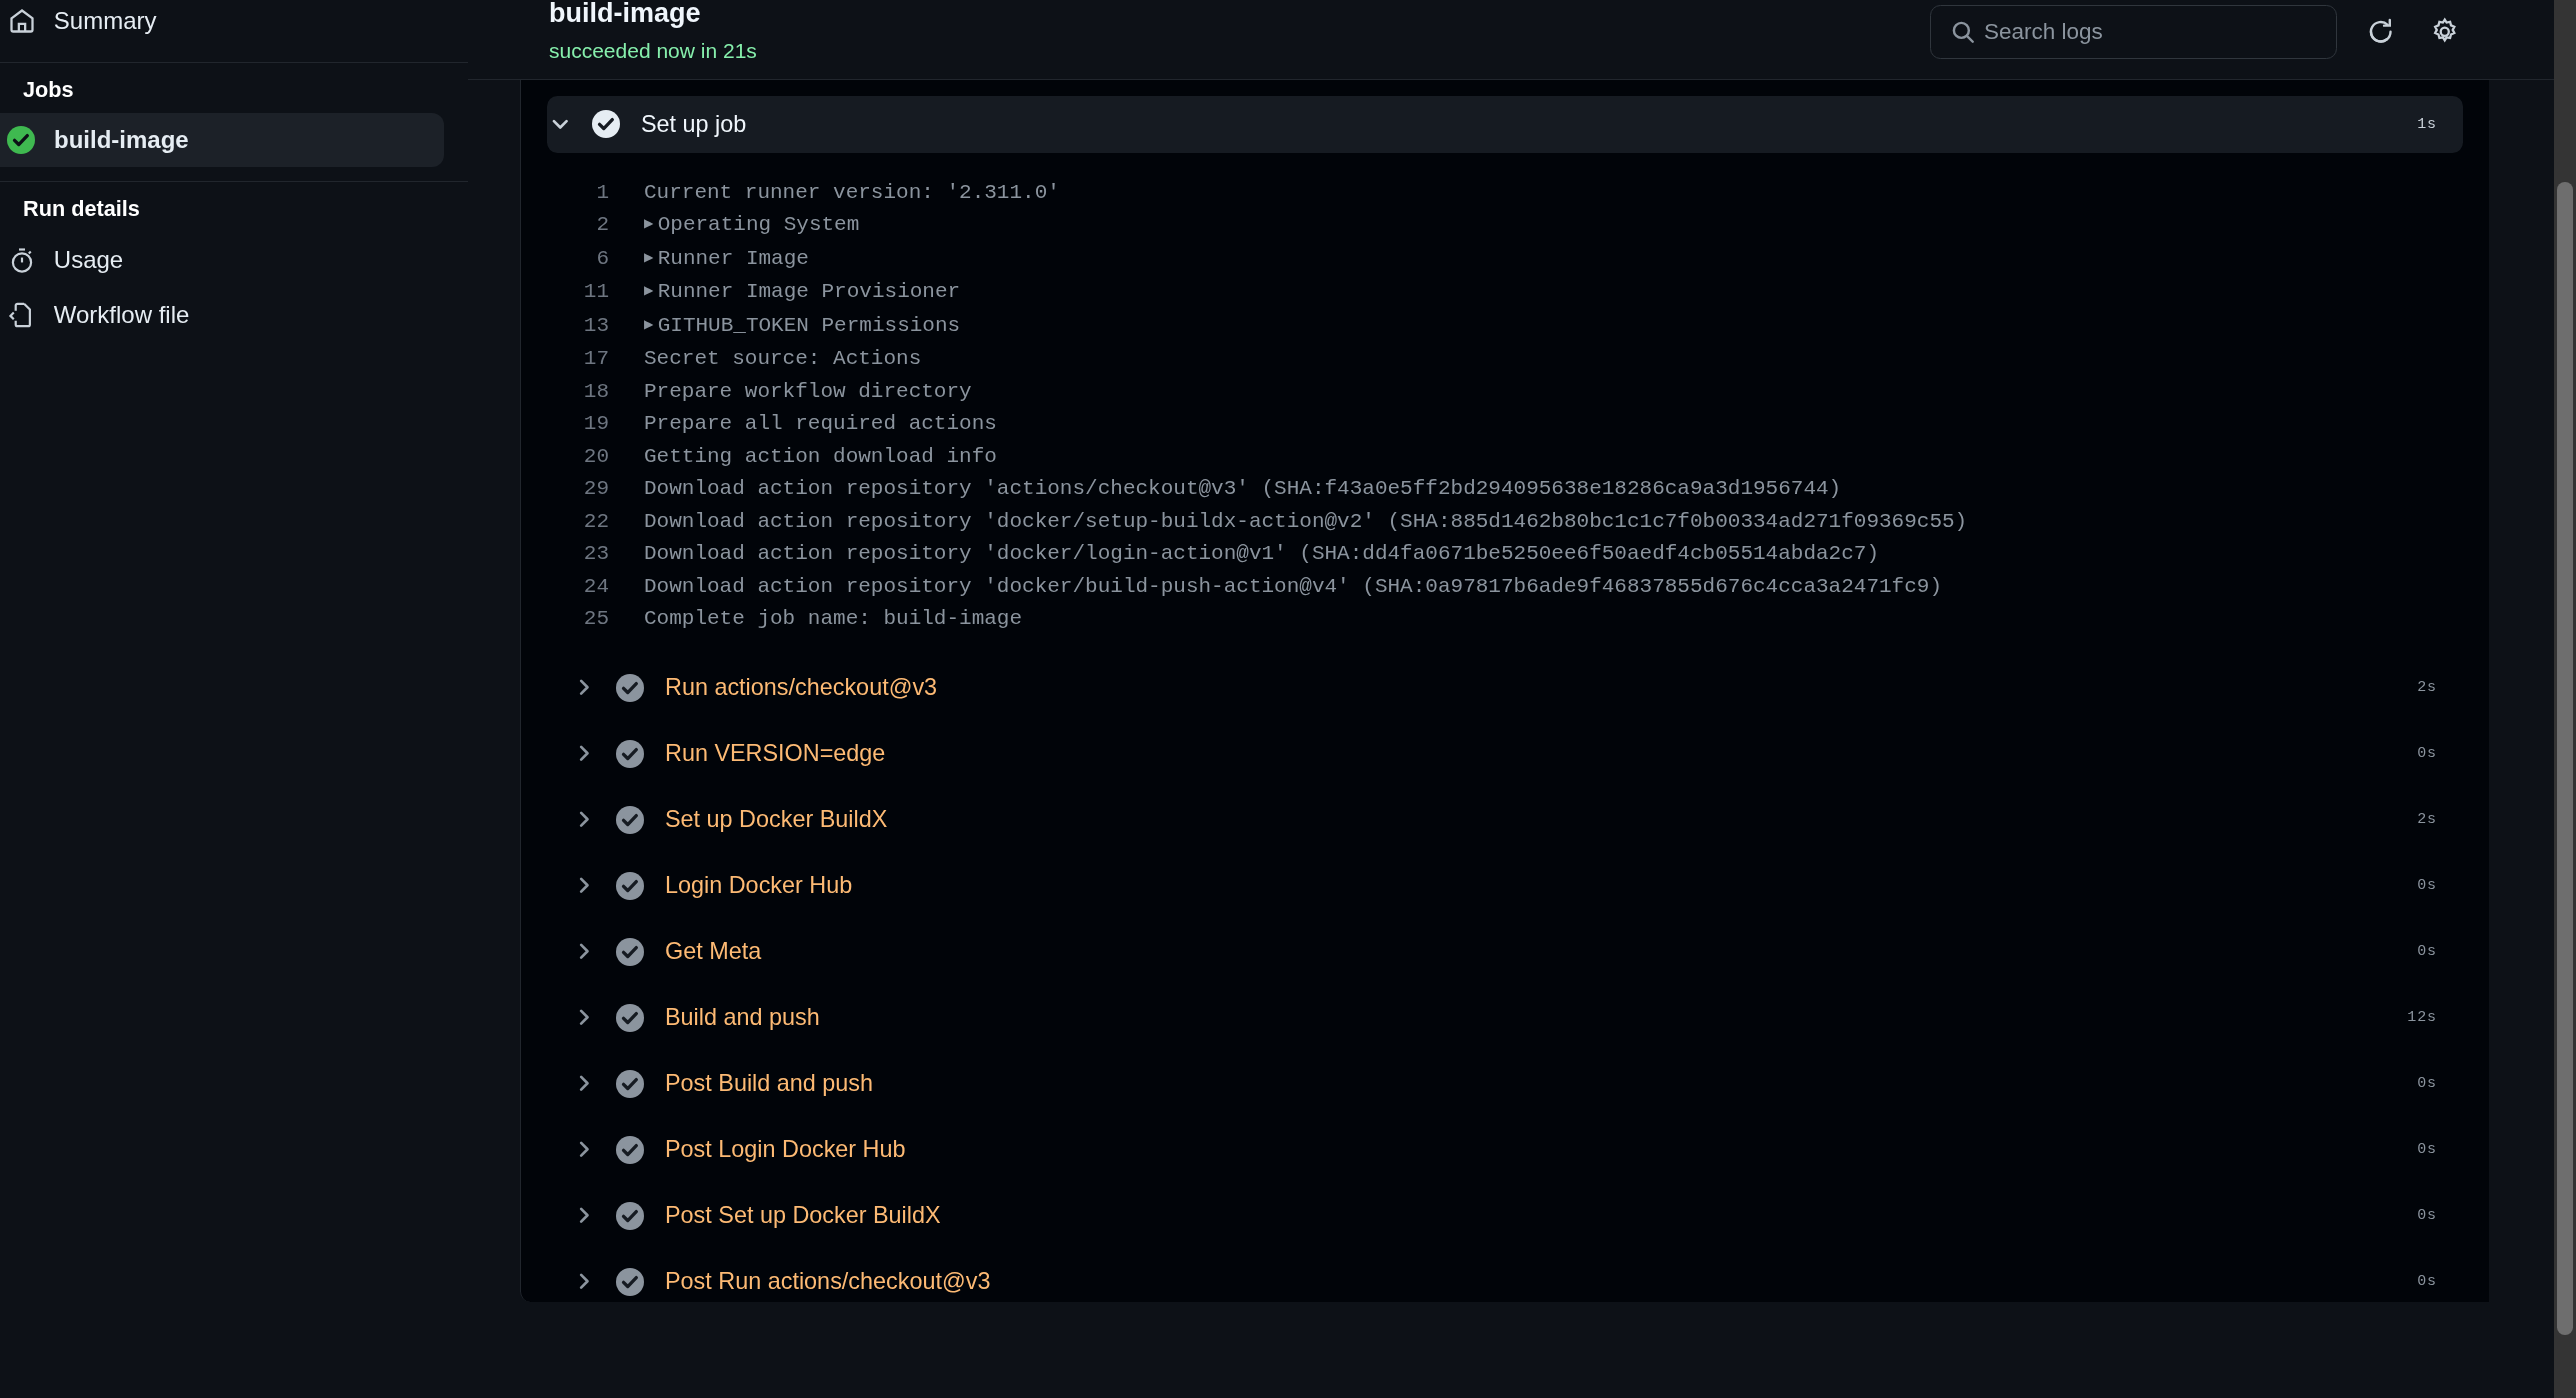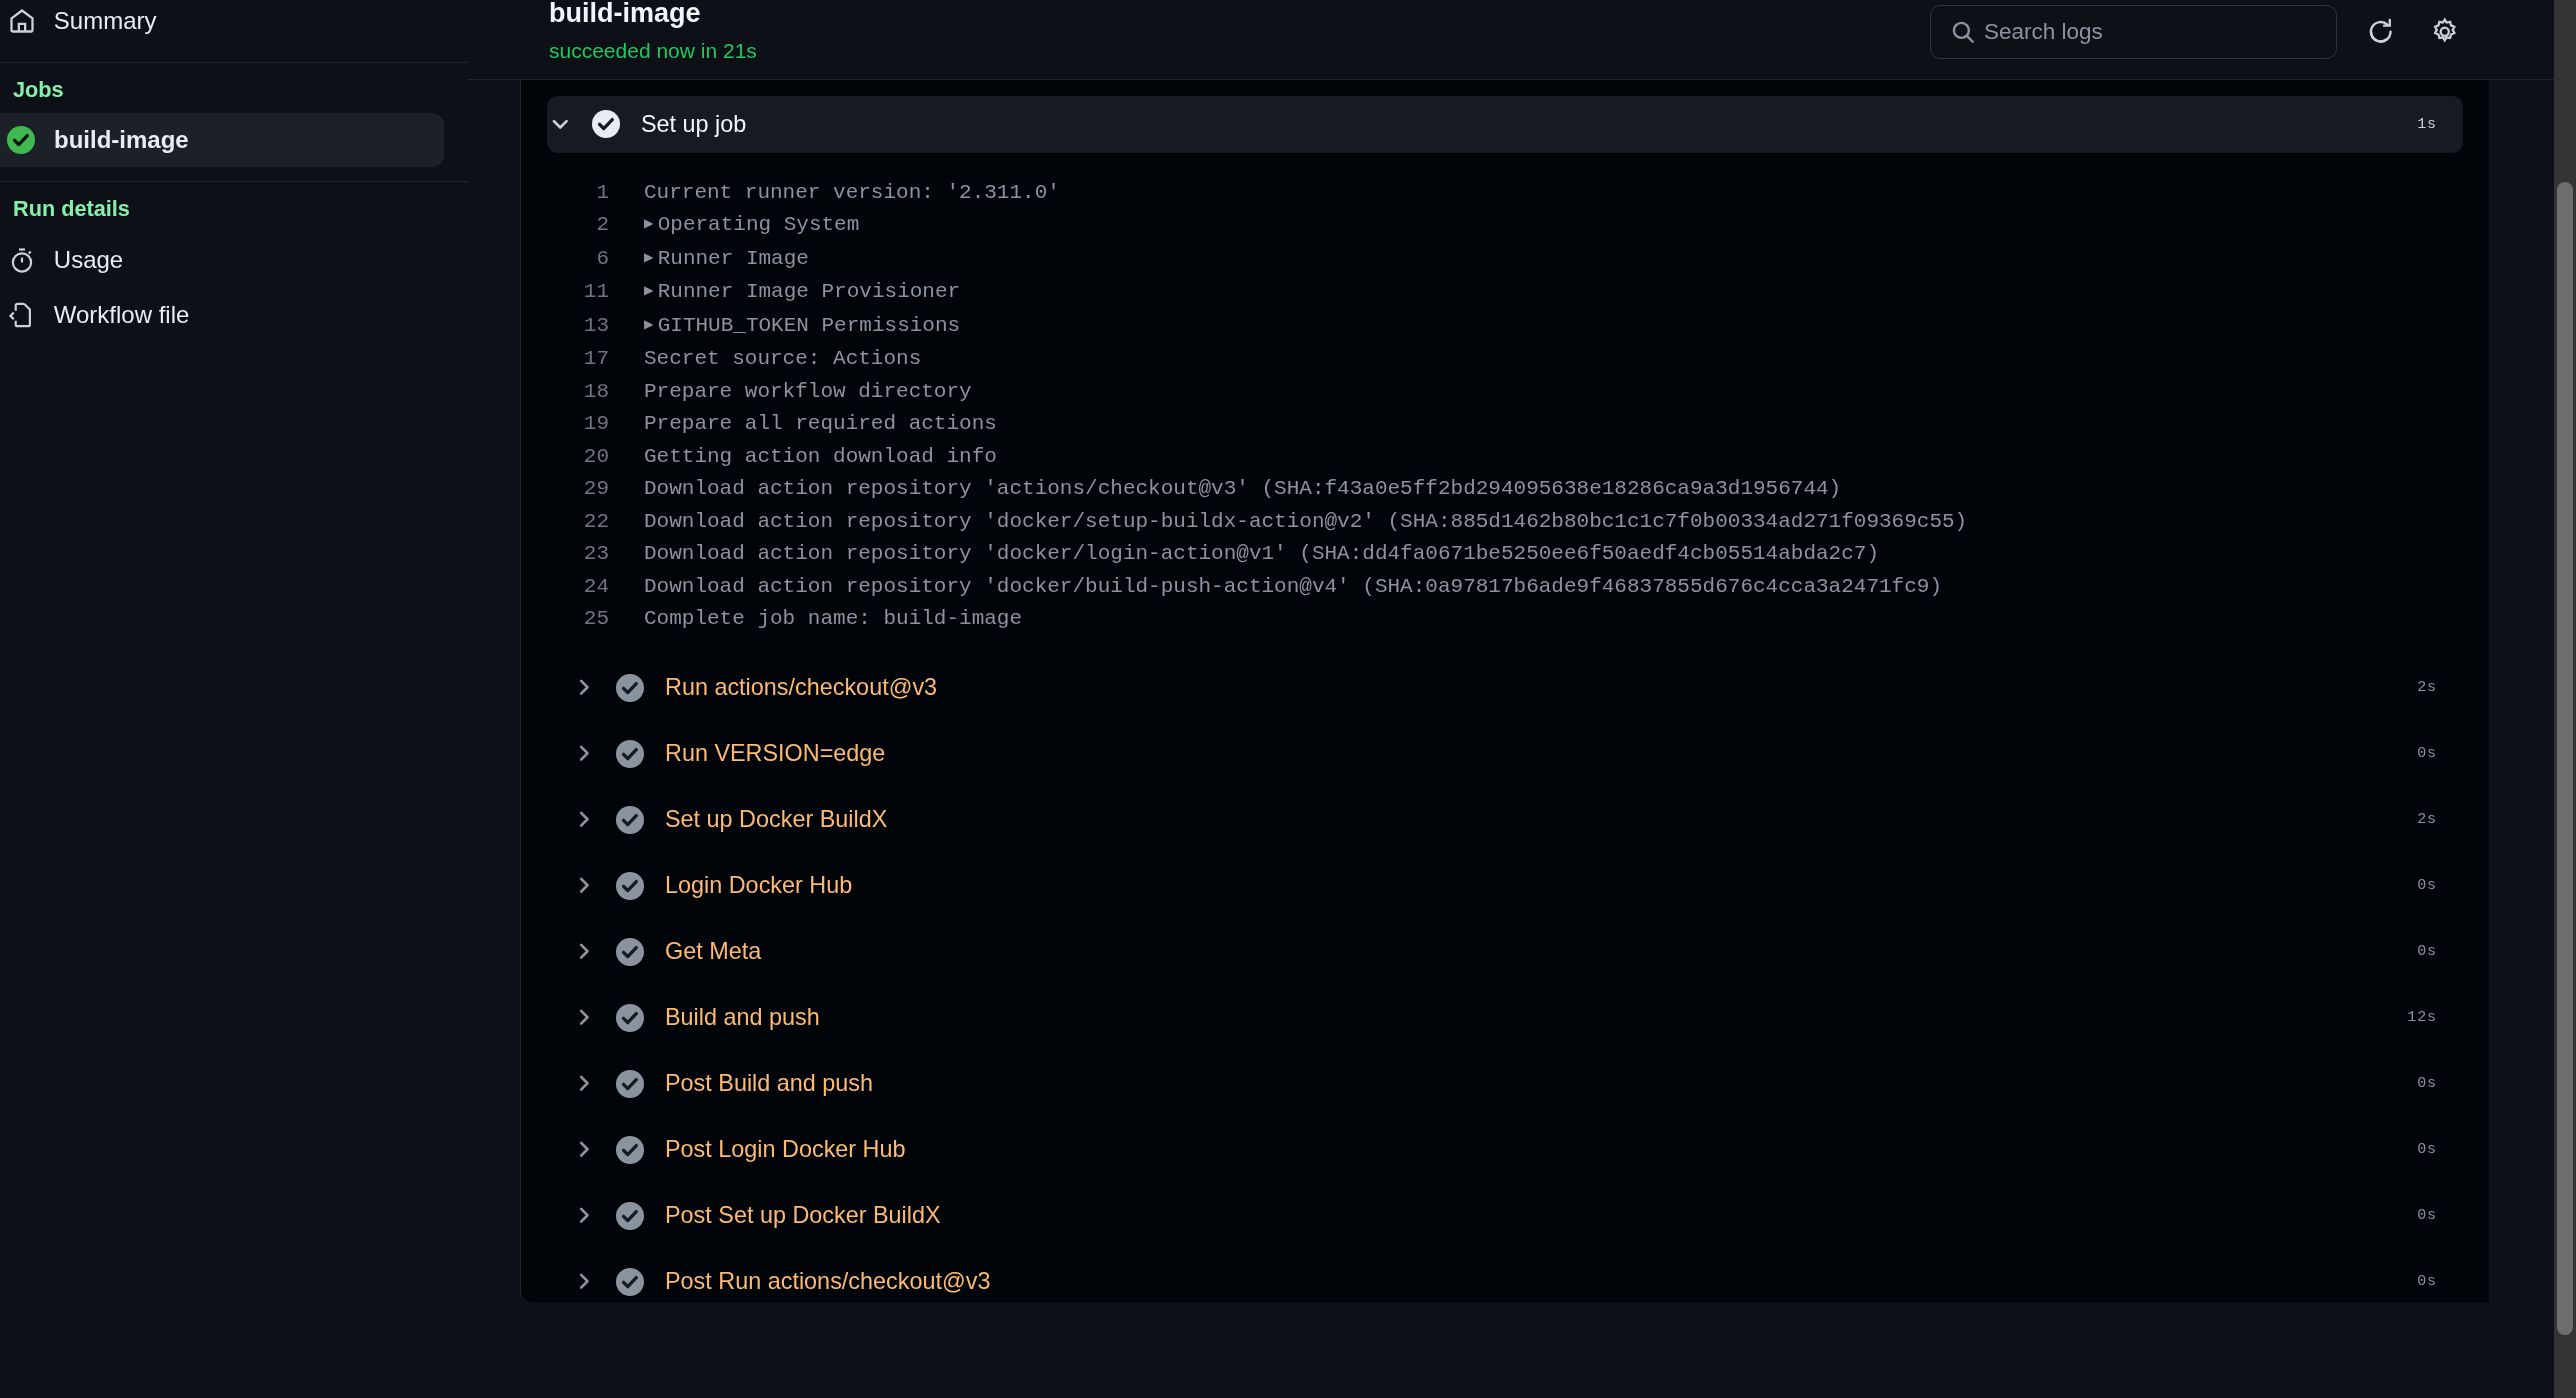--- a/index.html
+++ b/index.html
@@ -42,23 +42,23 @@
   .side-row .ico svg { width: 28px; height: 28px; display:block; }
   .summary-row { margin-top: -7px; }
   .divider {
     height: 0.9px;
     background: #21262d;
     margin: 14px 0 14px 0;
     width: 100%;
   }
   .section-label {
     font-size: 21.7px;
-    color: #86efac;
+    color: #ffffff;
     font-weight: 600;
-    padding-left: 13px;
+    padding-left: 23px;
     margin-bottom: 10.4px;
   }
   .job-item {
     display: flex;
     align-items: center;
     gap: 19px;
     height: 54px;
     padding-left: 7px;
     background: #1c2128;
     border-radius: 0 12px 12px 0;
@@ -90,21 +90,21 @@
   .header-titles { padding-left: 81px; padding-top: 0; }
   .header-title {
     font-size: 27px;
     font-weight: 700;
     color: #f0f6fc;
     line-height: 1;
     padding-top: 0;
   }
   .header-sub {
     font-size: 21px;
-    color: #22c55e;
+    color: #86efac;
     margin-top: 12px;
   }
   .header-tools {
     position: absolute;
     right: 111px;
     top: 5.2px;
     display: flex;
     align-items: center;
     gap: 24px;
   }

